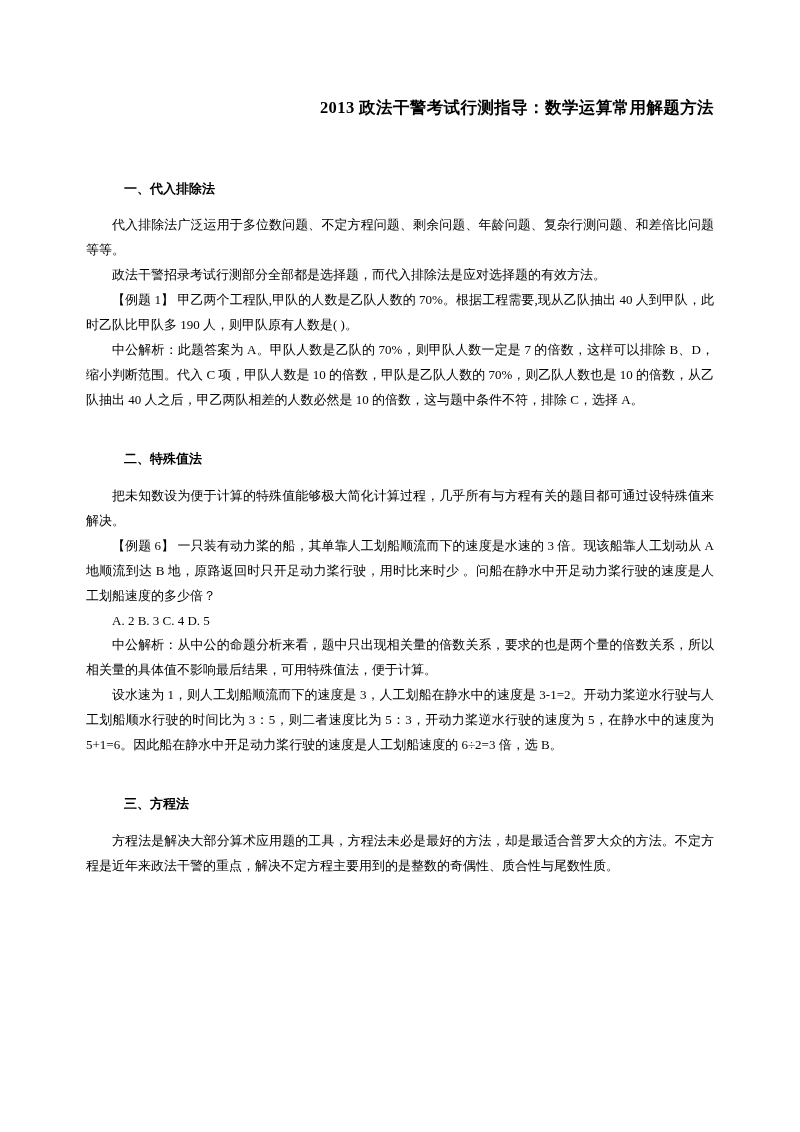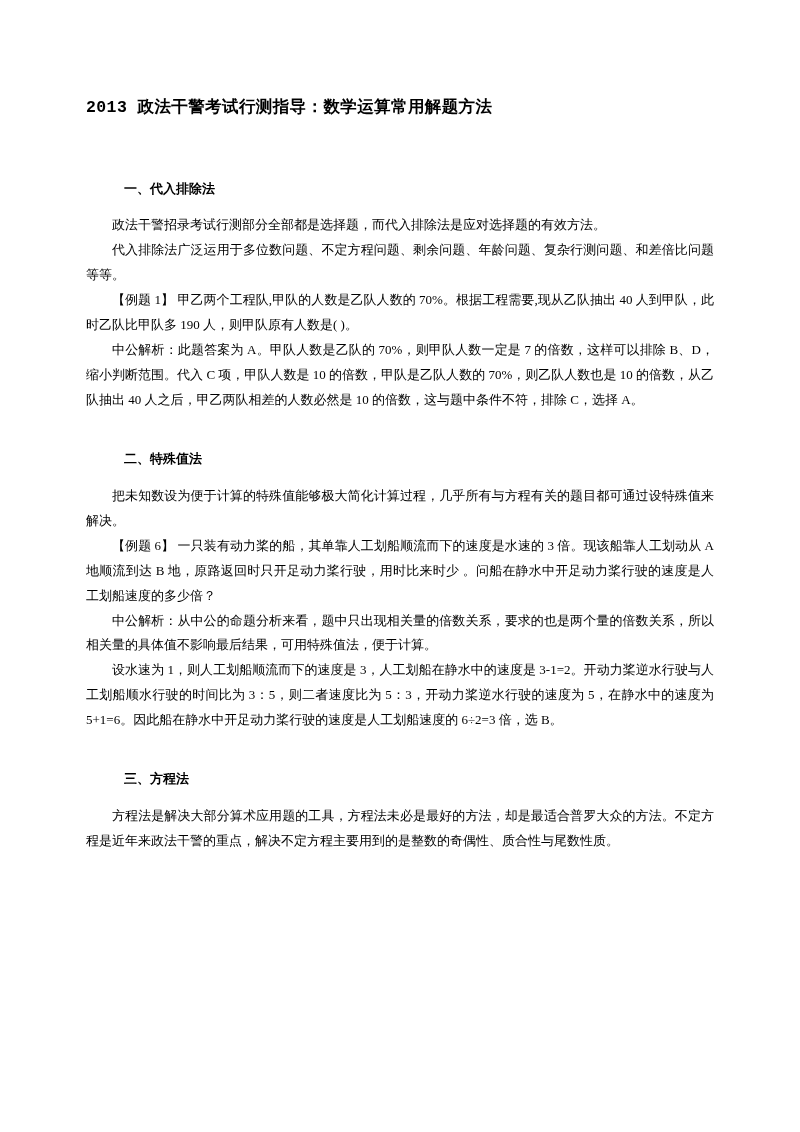--- a/index.html
+++ b/index.html
@@ -14,24 +14,24 @@
     color: #000000;
   }
   .page {
     width: 800px;
     min-height: 1132px;
     box-sizing: border-box;
     padding: 96px 86px 40px 86px;
     background: #ffffff;
   }
   .doc-title {
-    font-family: Liberation Mono, monospace;
+    font-family: Liberation Serif, serif;
     font-size: 16.5px;
     font-weight: bold;
-    text-align: left;
+    text-align: right;
     letter-spacing: 0.4px;
     margin: 0 0 22px 0;
     line-height: 1.5;
   }
   p.para {
     margin: 0;
     font-size: 13px;
     line-height: 1.92;
     text-align: justify;
     text-justify: inter-ideograph;
@@ -51,30 +51,31 @@
 <body>
 
 <div class="page">
 
   <h1 class="doc-title">2013 政法干警考试行测指导：数学运算常用解题方法</h1>
 
 
   <div class="spacer-lg"></div>
 
   <p class="section-head">一、代入排除法</p>
+  <p class="para">代入排除法广泛运用于多位数问题、不定方程问题、剩余问题、年龄问题、复杂行测问题、和差倍比问题等等。</p>
   <p class="para">政法干警招录考试行测部分全部都是选择题，而代入排除法是应对选择题的有效方法。</p>
-  <p class="para">代入排除法广泛运用于多位数问题、不定方程问题、剩余问题、年龄问题、复杂行测问题、和差倍比问题等等。</p>
   <p class="para">【例题 1】 甲乙两个工程队,甲队的人数是乙队人数的 70%。根据工程需要,现从乙队抽出 40 人到甲队，此时乙队比甲队多 190 人，则甲队原有人数是( )。</p>
   <p class="para">中公解析：此题答案为 A。甲队人数是乙队的 70%，则甲队人数一定是 7 的倍数，这样可以排除 B、D，缩小判断范围。代入 C 项，甲队人数是 10 的倍数，甲队是乙队人数的 70%，则乙队人数也是 10 的倍数，从乙队抽出 40 人之后，甲乙两队相差的人数必然是 10 的倍数，这与题中条件不符，排除 C，选择 A。</p>
 
   <div class="spacer-lg"></div>
 
   <p class="section-head">二、特殊值法</p>
   <p class="para">把未知数设为便于计算的特殊值能够极大简化计算过程，几乎所有与方程有关的题目都可通过设特殊值来解决。</p>
   <p class="para">【例题 6】 一只装有动力桨的船，其单靠人工划船顺流而下的速度是水速的 3 倍。现该船靠人工划动从 A 地顺流到达 B 地，原路返回时只开足动力桨行驶，用时比来时少 。问船在静水中开足动力桨行驶的速度是人工划船速度的多少倍？</p>
+  <p class="para">A. 2 B. 3 C. 4 D. 5</p>
   <p class="para">中公解析：从中公的命题分析来看，题中只出现相关量的倍数关系，要求的也是两个量的倍数关系，所以相关量的具体值不影响最后结果，可用特殊值法，便于计算。</p>
   <p class="para">设水速为 1，则人工划船顺流而下的速度是 3，人工划船在静水中的速度是 3-1=2。开动力桨逆水行驶与人工划船顺水行驶的时间比为 3：5，则二者速度比为 5：3，开动力桨逆水行驶的速度为 5，在静水中的速度为 5+1=6。因此船在静水中开足动力桨行驶的速度是人工划船速度的 6÷2=3 倍，选 B。</p>
 
   <div class="spacer-lg"></div>
 
   <p class="section-head">三、方程法</p>
   <p class="para">方程法是解决大部分算术应用题的工具，方程法未必是最好的方法，却是最适合普罗大众的方法。不定方程是近年来政法干警的重点，解决不定方程主要用到的是整数的奇偶性、质合性与尾数性质。</p>
 
 </div>
 

